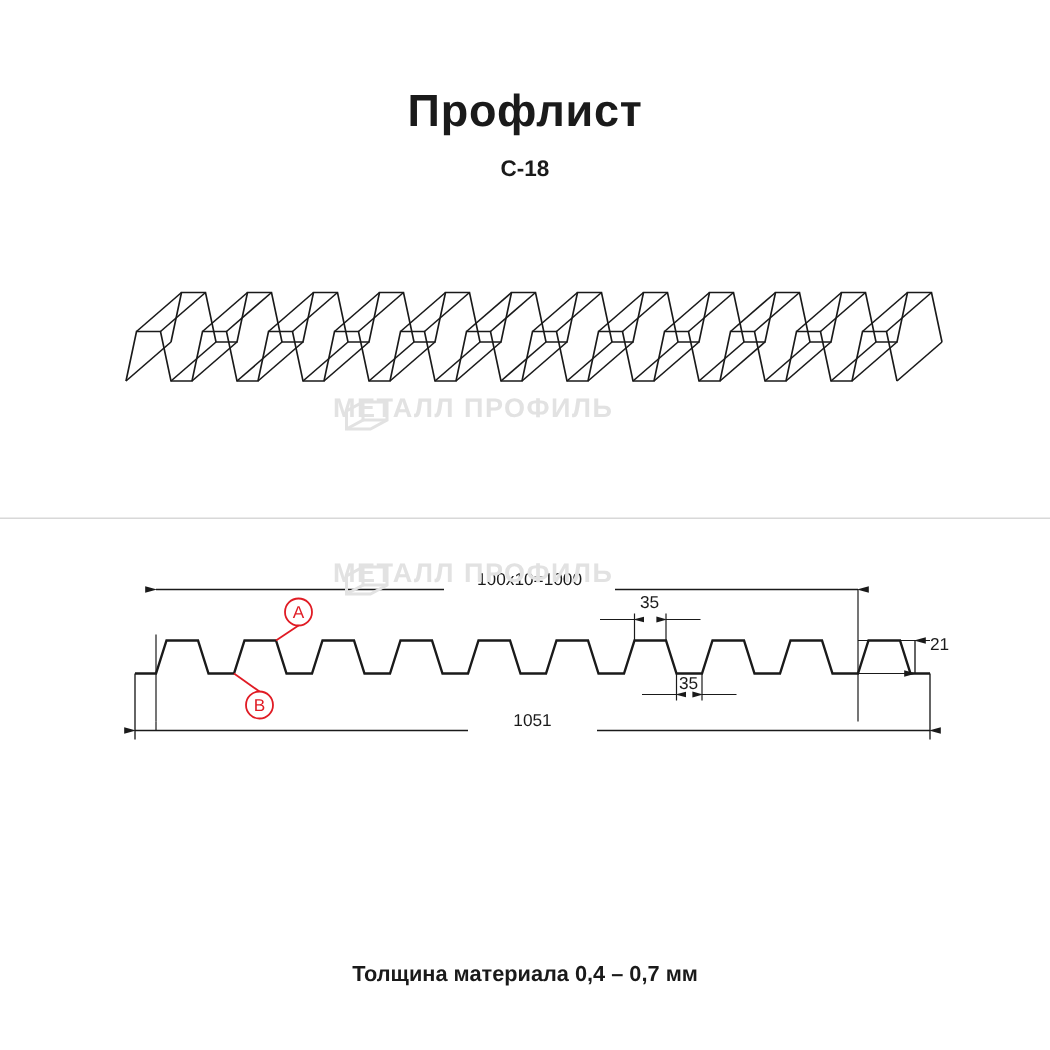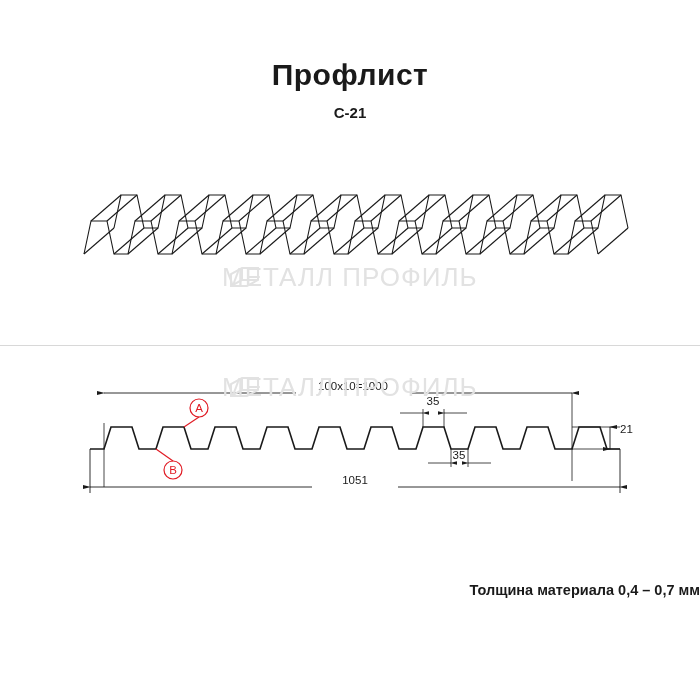--- a/index.html
+++ b/index.html
@@ -60,34 +60,34 @@
   }
   .drawing {
     position: absolute;
     left: 80px;
     top: 365px;
     width: 560px;
     height: 140px;
   }
   .footer {
     position: absolute;
-    top: 582px;
-    left: 0;
-    width: 700px;
-    text-align: right;
+    top: 642px;
+    left: 0;
+    width: 700px;
+    text-align: center;
     font-size: 14.5px;
     font-weight: bold;
     color: #1a1a1a;
   }
   .wm {
     position: absolute;
     pointer-events: none;
     color: #e2e2e2;
-    font-size: 26px;
-    font-weight: normal;
+    font-size: 18px;
+    font-weight: bold;
     letter-spacing: 1px;
     white-space: nowrap;
     text-align: right;
   }
   .wm1 { left: 222px; top: 262px; }
   .wm2 { left: 222px; top: 372px; }
   .wm-logo {
     position: absolute;
     pointer-events: none;
     width: 46px;
@@ -96,21 +96,21 @@
   .wml1 { left: 228px; top: 264px; }
   .wml2 { left: 228px; top: 374px; }
   svg { display: block; overflow: visible; }
 </style>
 </head>
 <body>
 
 <div class="page">
 
   <div class="title">Профлист</div>
-  <div class="subtitle">С-21</div>
+  <div class="subtitle">С-18</div>
 
   <div class="hero">
     <svg width="545" height="160" viewBox="0 0 545 160">
       <g fill="none" stroke="#1a1a1a" stroke-width="1.1" stroke-linejoin="miter">
 
         <path d="M18 96 L25 63 L41 63 L48 96 L62 96 L69 63 L85 63 L92 96 L106 96 L113 63 L129 63 L136 96 L150 96 L157 63 L173 63 L180 96 L194 96 L201 63 L217 63 L224 96 L238 96 L245 63 L261 63 L268 96 L282 96 L289 63 L305 63 L312 96 L326 96 L333 63 L349 63 L356 96 L370 96 L377 63 L393 63 L400 96 L414 96 L421 63 L437 63 L444 96 L458 96 L465 63 L481 63 L488 96 L502 96 L509 63 L525 63 L532 96" transform="translate(-14,8)"></path>
 
         <path d="M18 96 L25 63 L41 63 L48 96 L62 96 L69 63 L85 63 L92 96 L106 96 L113 63 L129 63 L136 96 L150 96 L157 63 L173 63 L180 96 L194 96 L201 63 L217 63 L224 96 L238 96 L245 63 L261 63 L268 96 L282 96 L289 63 L305 63 L312 96 L326 96 L333 63 L349 63 L356 96 L370 96 L377 63 L393 63 L400 96 L414 96 L421 63 L437 63 L444 96 L458 96 L465 63 L481 63 L488 96 L502 96 L509 63 L525 63 L532 96" transform="translate(16,-18)"></path>
 
         <path d="M4 104 L34 78"></path>

